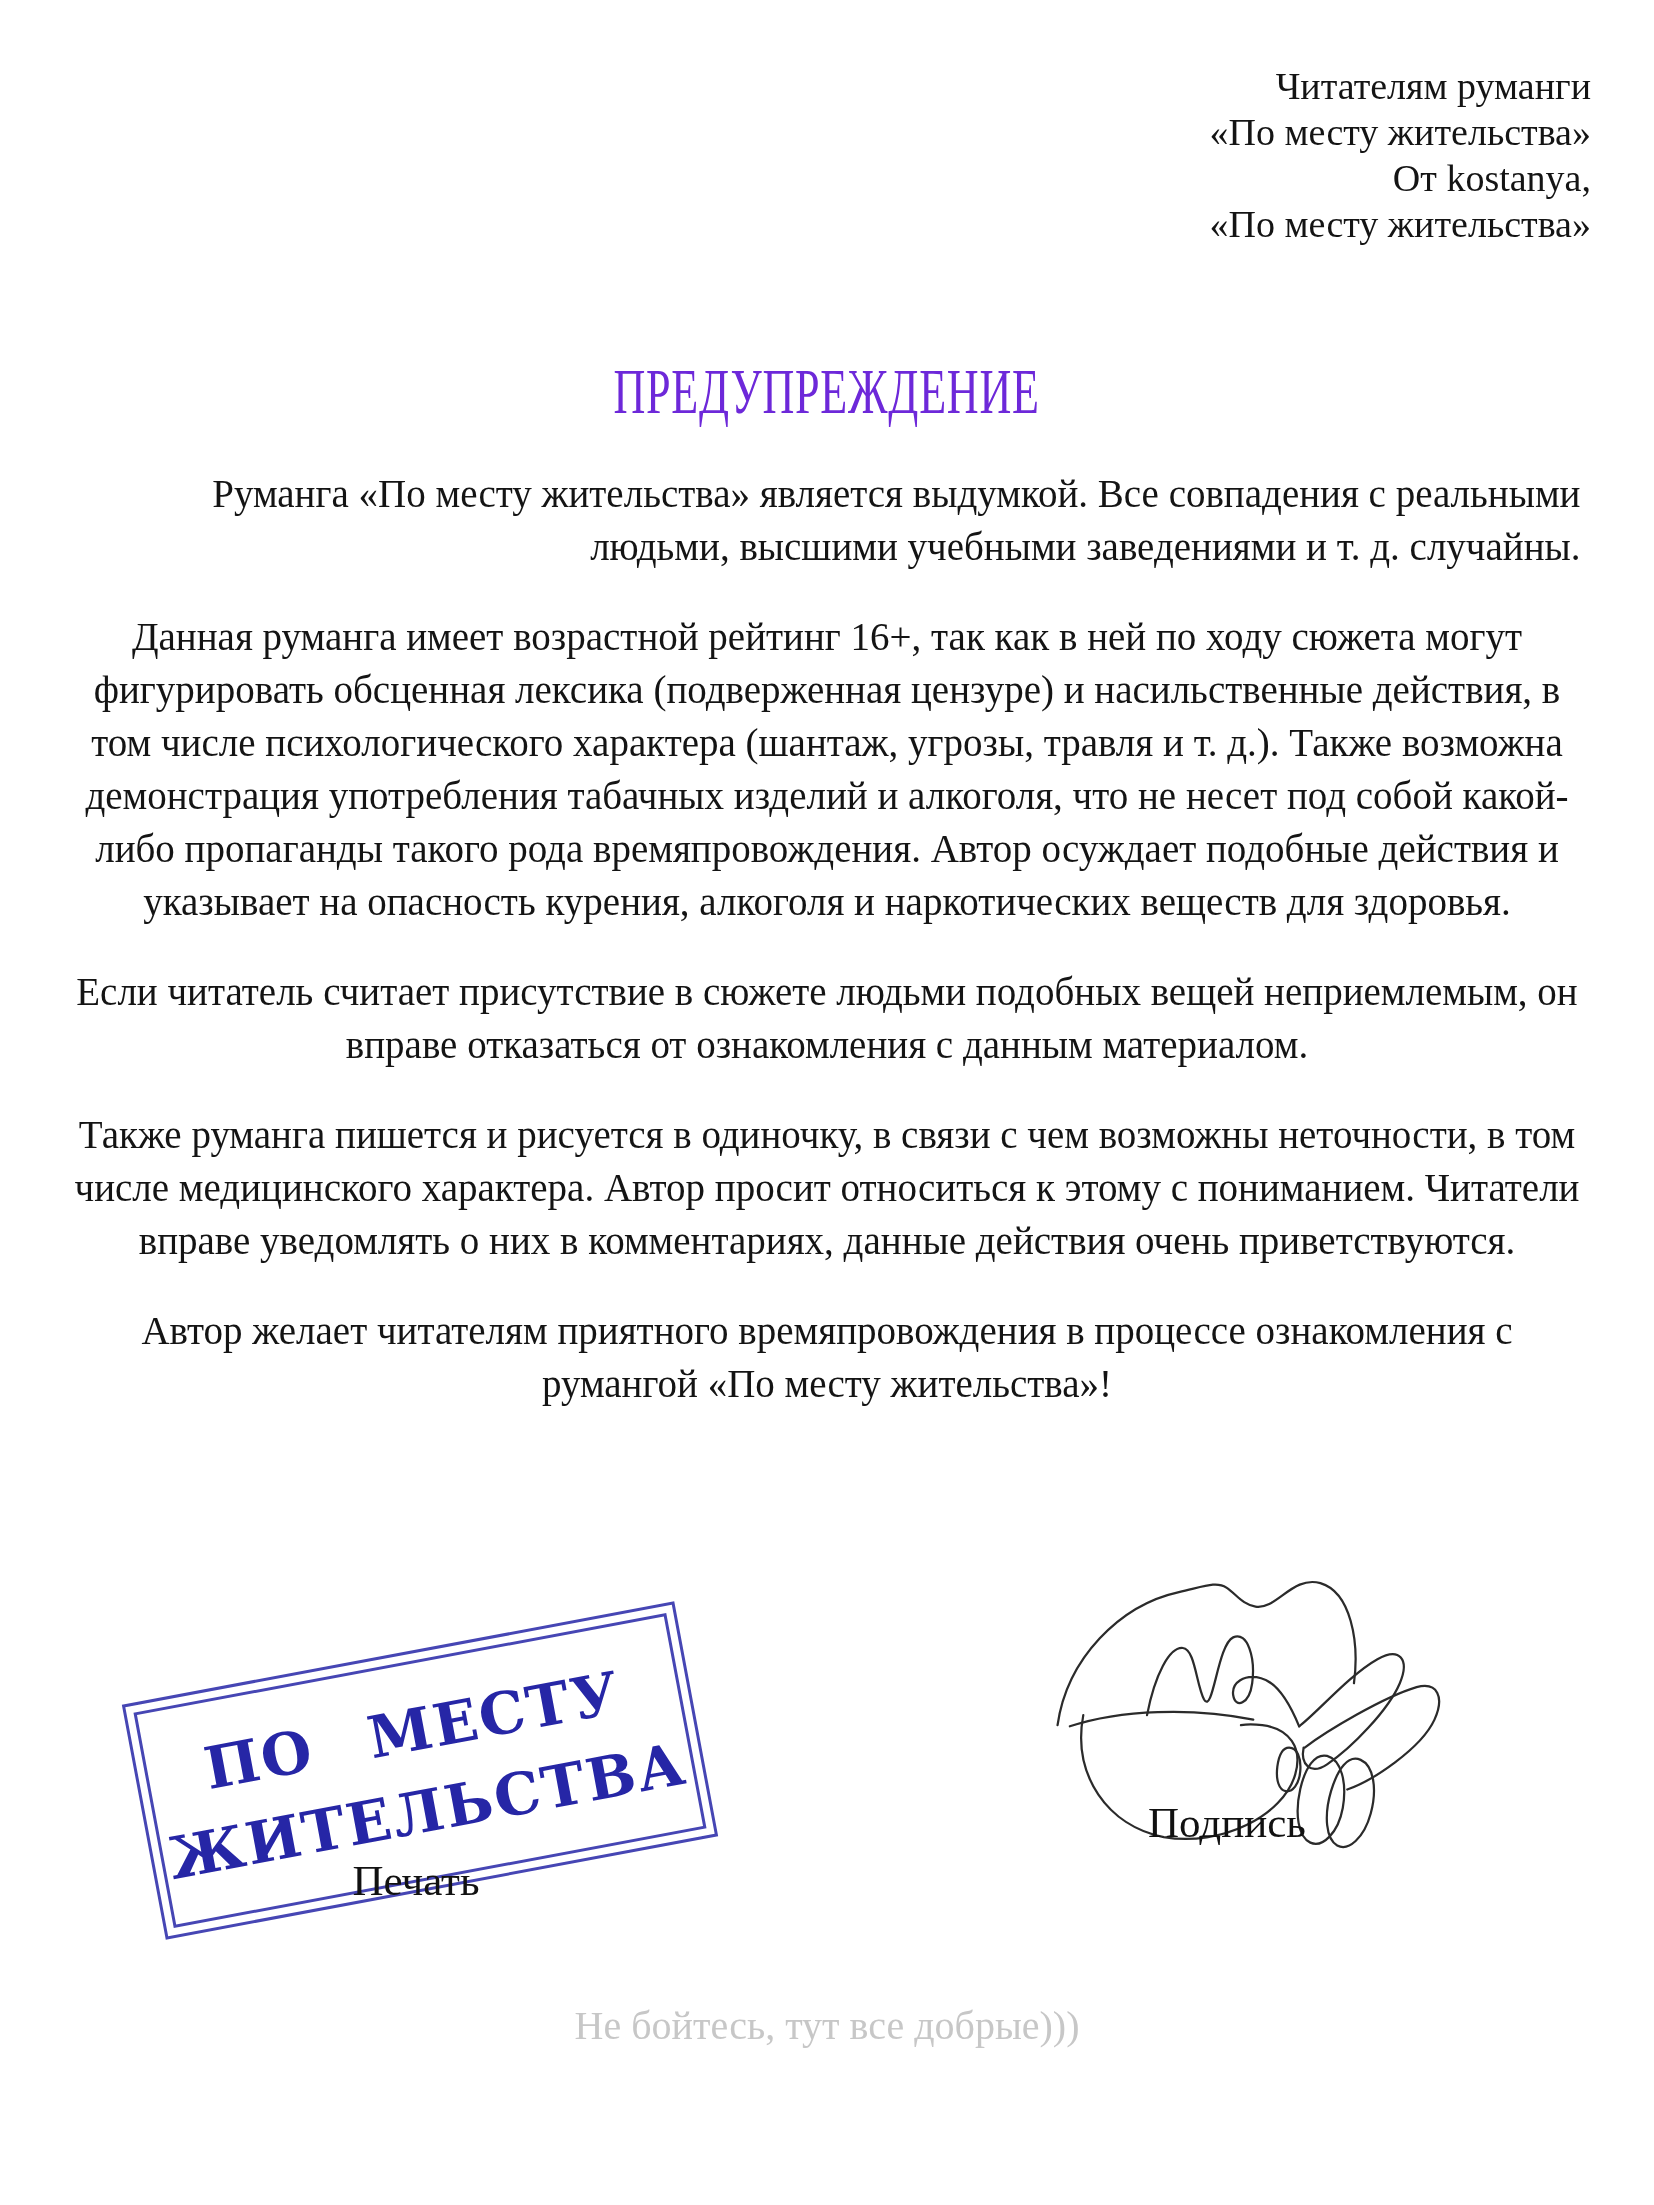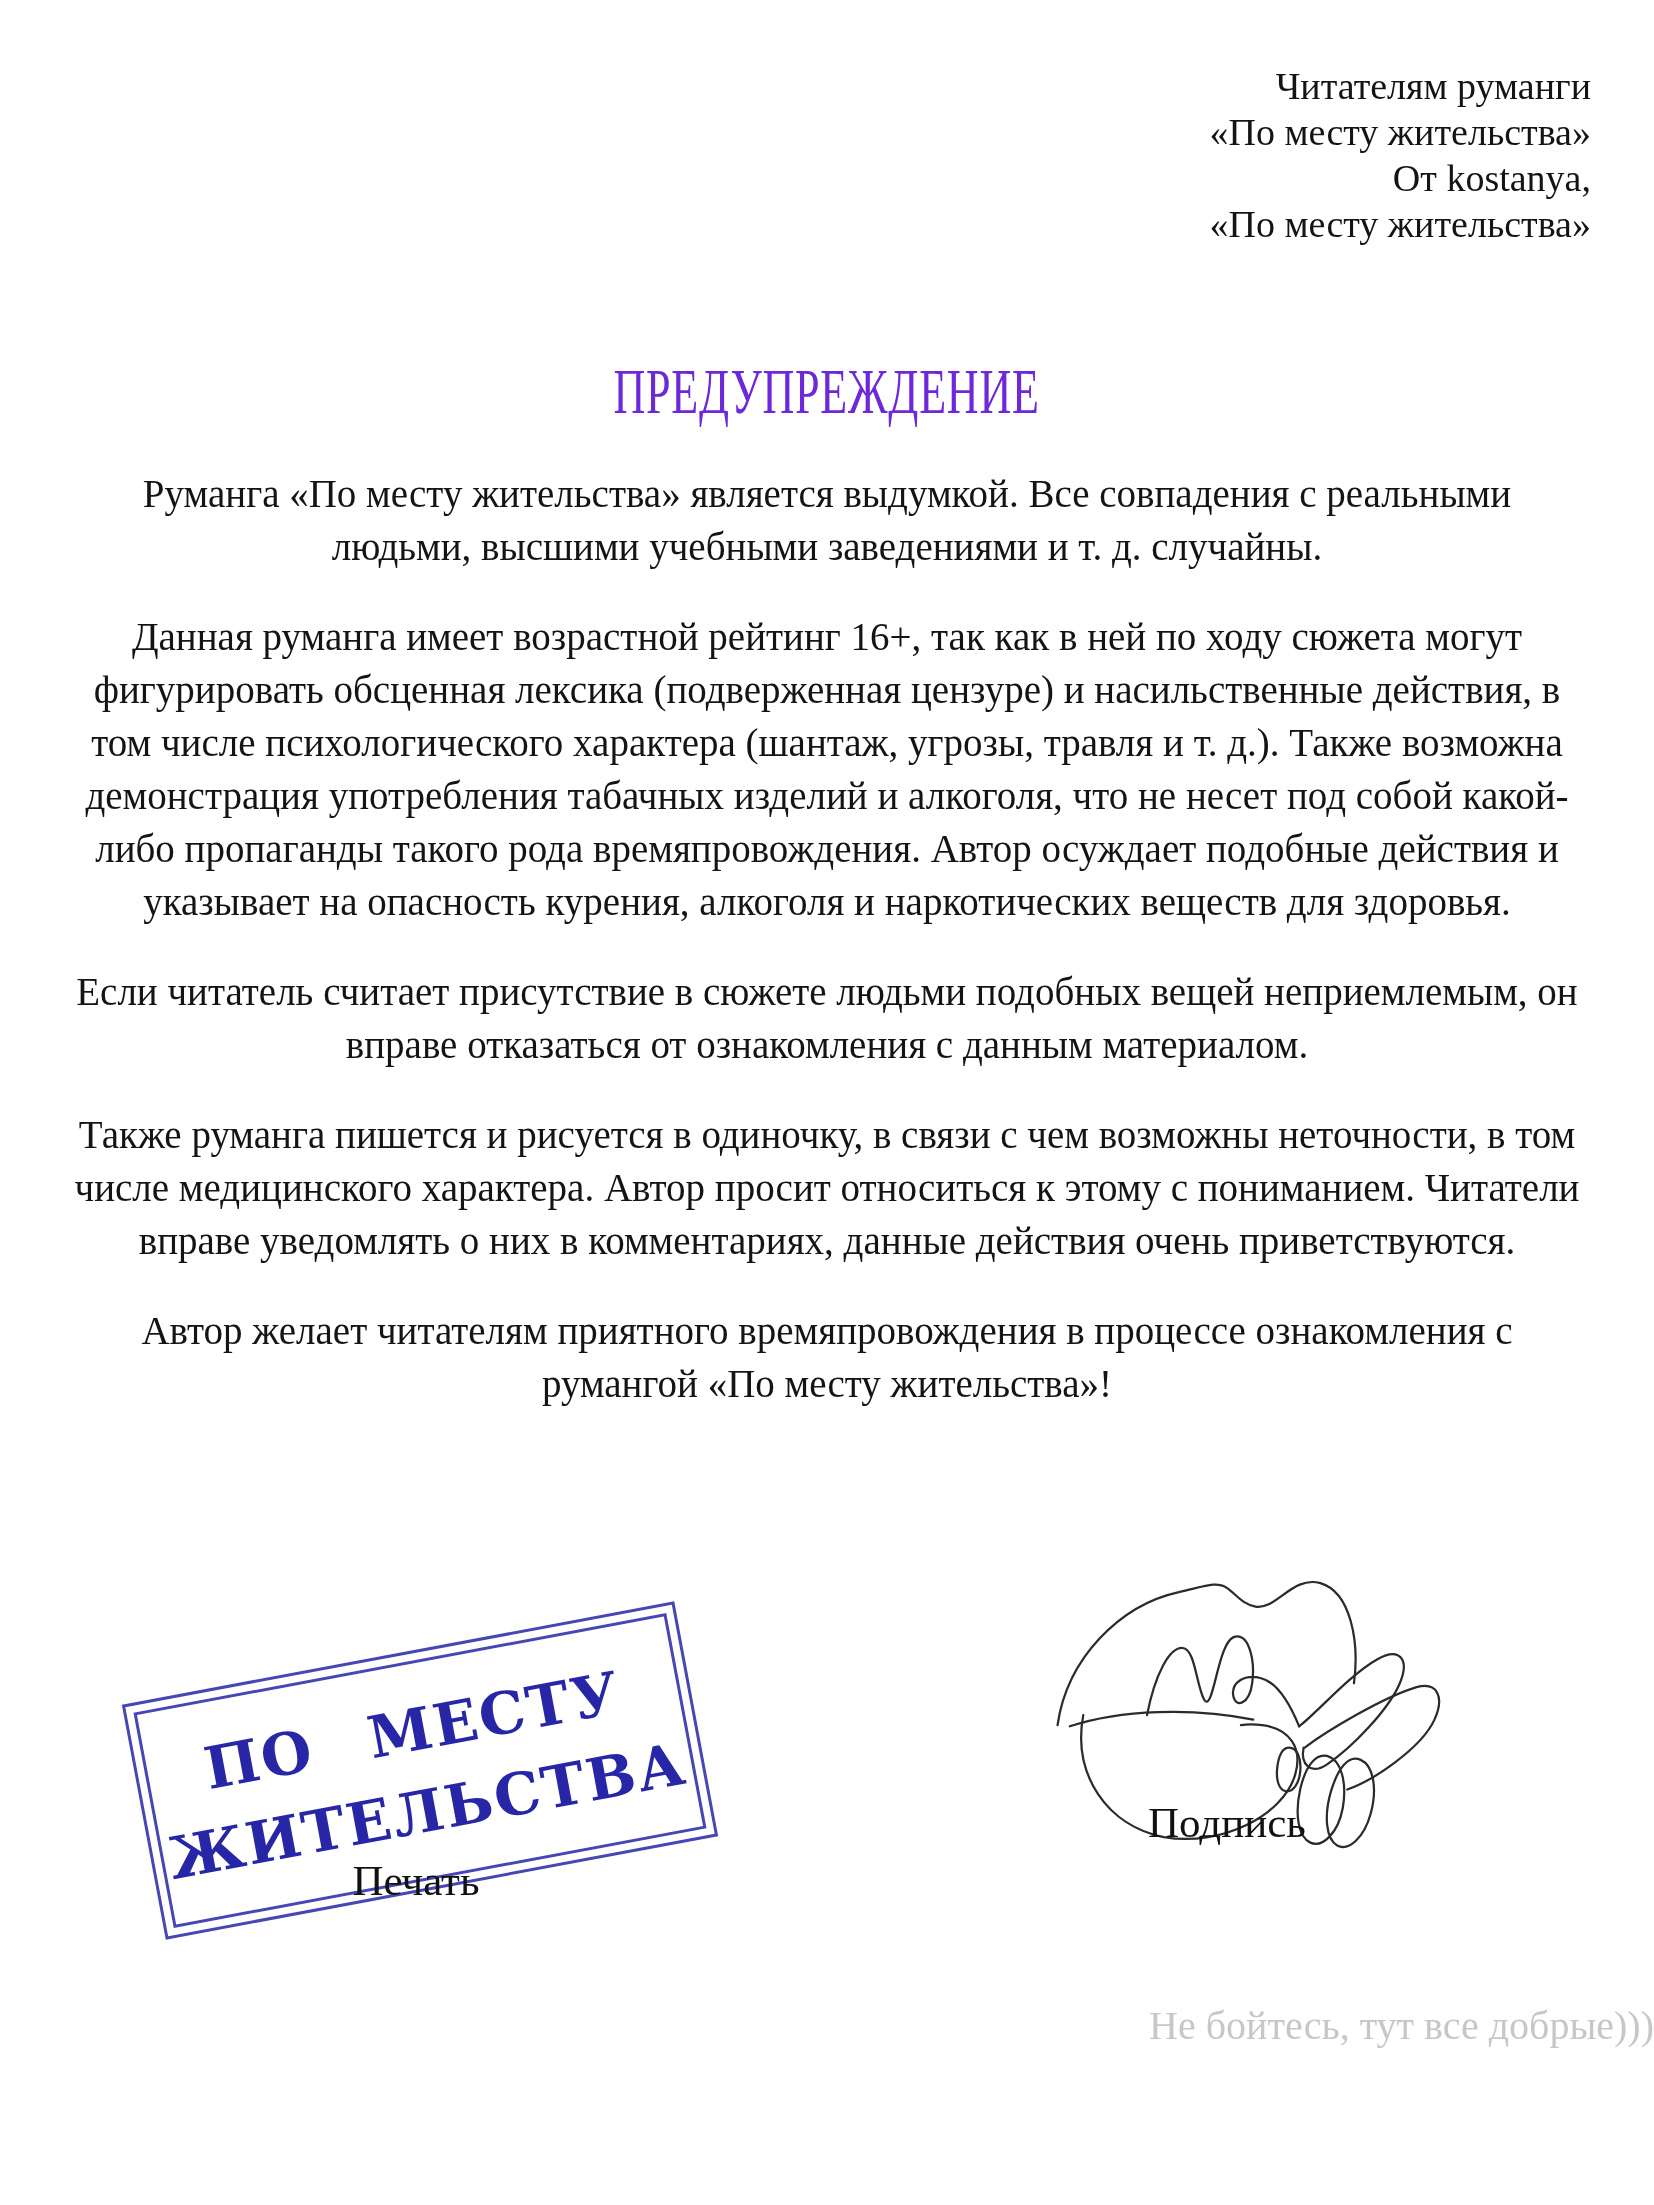--- a/index.html
+++ b/index.html
@@ -40,21 +40,21 @@
 
   
   .body-text {
     width: 1507px;
     margin: 0 auto;
     text-align: center;
     font-size: 39px;
     line-height: 53px;
   }
   .body-text p { margin: 37px 0; }
-  .body-text p:first-child { margin-top: 41px; }
+  .body-text p:first-child { margin-top: 41px; text-align: right; }
 
   
   .stamp {
     position: absolute;
     left: 139px;
     top: 1651px;
     width: 562px;
     height: 239px;
     box-sizing: border-box;
     border: 3.4px solid #4646b4;
@@ -111,21 +111,21 @@
     stroke-width: 4;
     stroke-linecap: round;
   }
 
   
   .footer-note {
     position: absolute;
     left: 0;
     top: 2001px;
     width: 100%;
-    text-align: right;
+    text-align: center;
     font-size: 40px;
     line-height: 50px;
     color: #c7c7c7;
   }
 </style>
 </head>
 <body>
 
 <div>
 

